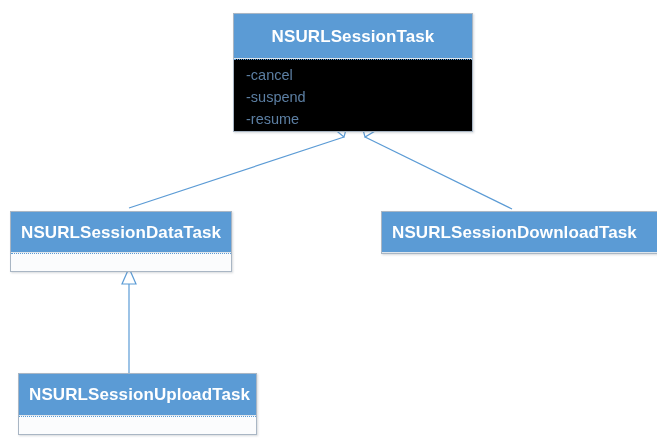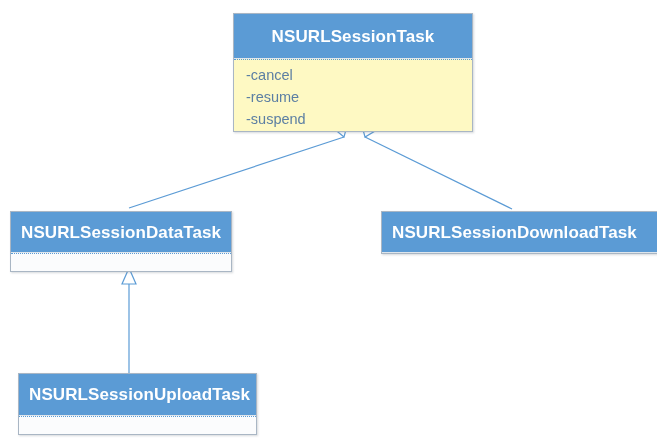--- a/index.html
+++ b/index.html
@@ -44,21 +44,21 @@
     display: flex;
     align-items: center;
     padding: 0 10px;
     letter-spacing: 0.1px;
     white-space: nowrap;
     overflow: hidden;
   }
   .uml-header.center { justify-content: center; }
   .uml-body {
     box-sizing: border-box;
-    background: #fef9c3;
+    background: #000000;
     border-top: 1px dotted #5b9bd5;
     padding: 4px 0 2px 0;
     position: relative;
   }
   .uml-body.empty {
     padding: 0;
     background: #fbfcfd;
   }
   .uml-body.dotted-bottom {
     border-bottom: 1px dotted #5b9bd5;
@@ -116,22 +116,22 @@
     <g>
       <line x1="129" y1="373" x2="129" y2="281" stroke="#5b9bd5" stroke-width="1.2"></line>
       <polygon points="129,268 122,284 136,284" fill="#ffffff" stroke="#5b9bd5" stroke-width="1.2"></polygon>
     </g>
   </svg>
 
   <div class="uml-class" id="node-task">
     <div class="uml-header center">NSURLSessionTask</div>
     <div class="uml-body">
       <div class="uml-member">-cancel</div>
+      <div class="uml-member">-suspend</div>
       <div class="uml-member">-resume</div>
-      <div class="uml-member">-suspend</div>
     </div>
   </div>
 
   <div class="uml-class" id="node-datatask">
     <div class="uml-header">NSURLSessionDataTask</div>
     <div class="uml-body empty"></div>
   </div>
 
   <div class="uml-class" id="node-downloadtask">
     <div class="uml-header">NSURLSessionDownloadTask</div>

